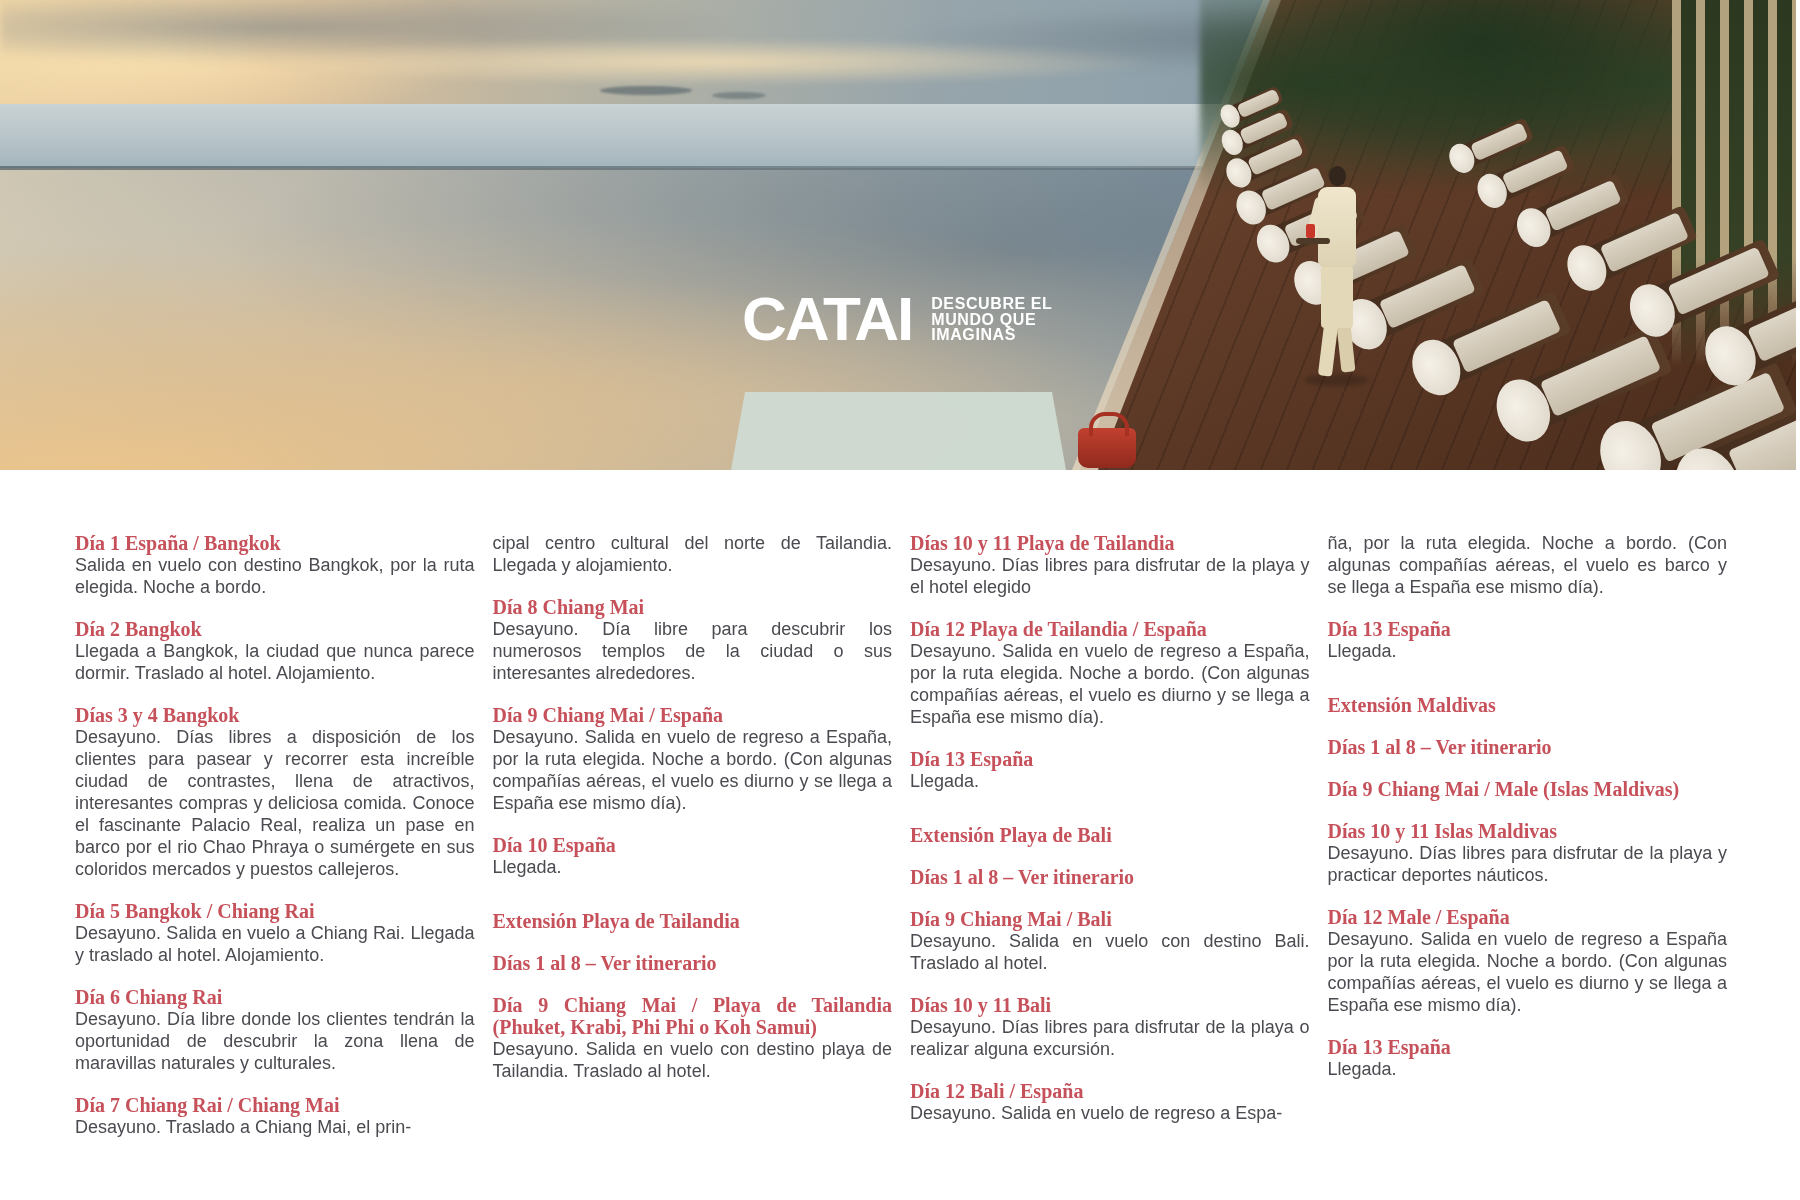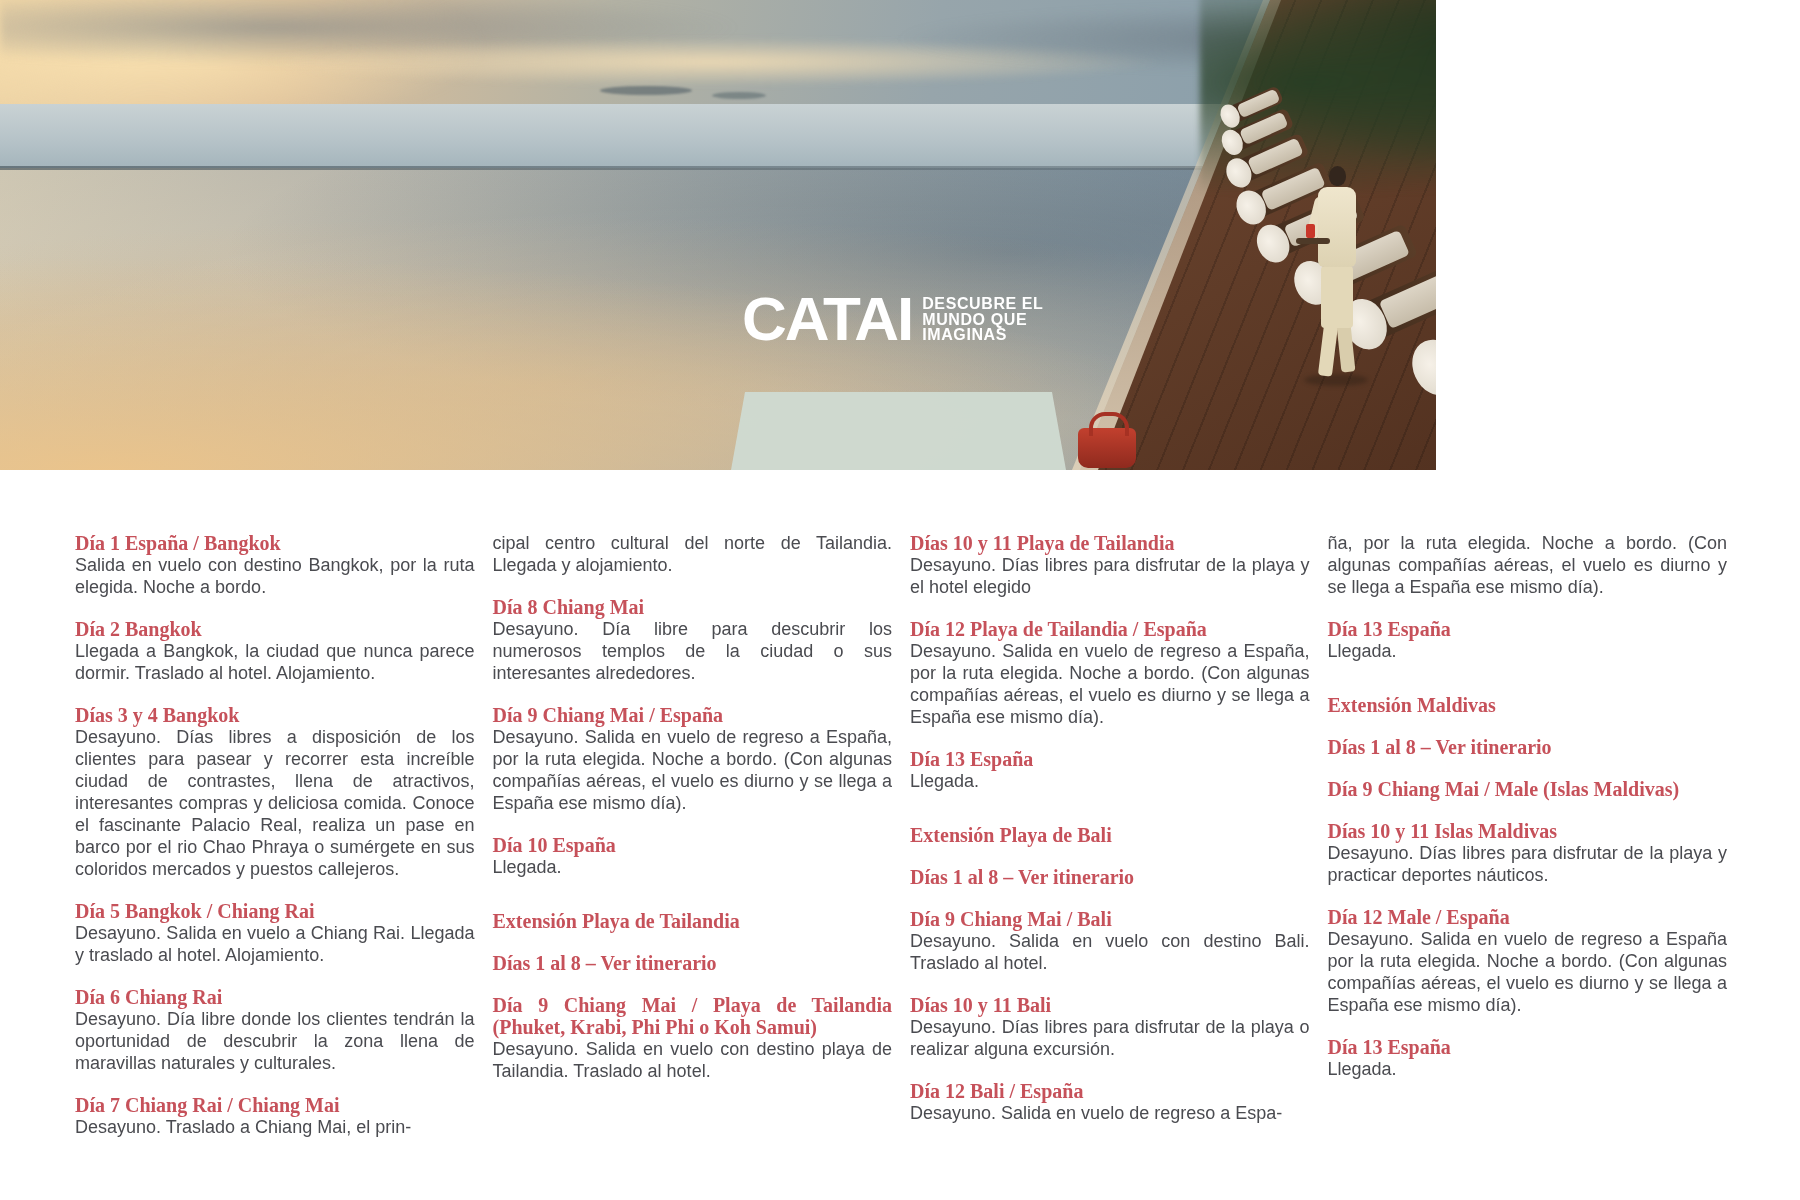--- a/index.html
+++ b/index.html
@@ -3,21 +3,21 @@
 <meta charset="utf-8">
 <style>
   :root{
     --red:#c6515a;
     --body:#4a4b50;
   }
   html,body{margin:0;padding:0;width:1800px;height:1200px;overflow:hidden;background:#fff;}
   body{font-family:"Liberation Sans",sans-serif;position:relative;}
 
   
-  .hero{position:absolute;left:0;top:0;width:1436px;height:470px;overflow:hidden;background:#c2410c;}
+  .hero{position:absolute;left:0;top:0;width:1796px;height:470px;overflow:hidden;background:#c2410c;}
   .hero *{position:absolute;}
   .sky{left:0;top:0;width:1800px;height:106px;
     background:linear-gradient(97deg,#ecd2a4 0%,#ddc09a 16%,#b3b2a4 34%,#97a5ab 52%,#8a9fab 72%,#7f95a4 100%);}
   .glow{left:-80px;top:-44px;width:580px;height:180px;border-radius:50%;
     background:radial-gradient(ellipse at 40% 50%,rgba(252,228,178,.95),transparent 68%);filter:blur(6px);}
   .streak1{left:0;top:-6px;width:780px;height:74px;background:radial-gradient(ellipse at 35% 45%,rgba(118,124,130,.62),transparent 65%);filter:blur(4px);}
   .streak2{left:250px;top:38px;width:920px;height:48px;background:radial-gradient(ellipse at 50% 50%,rgba(245,223,182,.85),transparent 70%);filter:blur(3px);}
   .streak3{left:880px;top:4px;width:860px;height:70px;background:radial-gradient(ellipse at 50% 50%,rgba(96,108,118,.55),transparent 68%);filter:blur(4px);}
   .sea{left:0;top:104px;width:1800px;height:66px;
     background:linear-gradient(180deg,#c9d2d4 0%,#b6c3c8 55%,#a3b4bb 100%);}
@@ -71,21 +71,21 @@
   .man .tray{left:-6px;top:72px;width:34px;height:6px;background:#4e3a28;border-radius:3px;}
   .man .drink{left:4px;top:58px;width:9px;height:14px;background:#c8372a;border-radius:2px;}
   .man .pants{left:19px;top:100px;width:32px;height:62px;background:#e3d8b8;border-radius:4px;}
   .man .leg1{left:19px;top:158px;width:14px;height:52px;background:#e3d8b8;border-radius:4px;transform:rotate(7deg);}
   .man .leg2{left:37px;top:158px;width:14px;height:48px;background:#d9cdac;border-radius:4px;transform:rotate(-6deg);}
   .glass{left:0;top:0;width:1800px;height:470px;
     clip-path:polygon(745px 392px,1052px 392px,1066px 470px,731px 470px);
     background:rgba(207,219,209,.96);}
   .logo{left:742px;top:292px;display:flex;align-items:flex-start;color:#fff;}
   .logo .brand{position:static;font-size:62px;line-height:54px;font-weight:800;letter-spacing:-2px;}
-  .logo .tag{position:static;margin-left:10px;margin-top:4px;font-size:16px;font-weight:700;line-height:15.5px;letter-spacing:.6px;}
+  .logo .tag{position:static;margin-left:19px;margin-top:4px;font-size:16px;font-weight:700;line-height:15.5px;letter-spacing:.6px;}
   .logo .tag div{position:static;}
 
   
   .content{position:absolute;left:75px;top:532px;width:1652px;
     display:grid;grid-template-columns:repeat(4,1fr);column-gap:18px;}
   .blk{margin-bottom:20px;}
   .blk .h{font-family:"Liberation Serif",serif;font-weight:700;color:var(--red);
     font-size:20px;line-height:22px;text-align:justify;}
   .blk p{margin:0;font-size:18px;line-height:22px;color:var(--body);text-align:justify;}
   .blk.extension{margin-top:32px;}
@@ -284,21 +284,21 @@
         <div class="h">Días 10 y 11 Bali</div>
         <p>Desayuno. Días libres para disfrutar de la playa o realizar alguna excursión.</p>
       </div>
       <div class="blk section">
         <div class="h">Día 12 Bali / España</div>
         <p>Desayuno. Salida en vuelo de regreso a Espa-</p>
       </div>
     </div>
     <div class="col">
       <div class="blk continuation">
-        <p>ña, por la ruta elegida. Noche a bordo. (Con algunas compañías aéreas, el vuelo es diurno y se llega a España ese mismo día).</p>
+        <p>ña, por la ruta elegida. Noche a bordo. (Con algunas compañías aéreas, el vuelo es barco y se llega a España ese mismo día).</p>
       </div>
       <div class="blk section">
         <div class="h">Día 13 España</div>
         <p>Llegada.</p>
       </div>
       <div class="blk extension">
         <div class="h">Extensión Maldivas</div>
       </div>
       <div class="blk subhead">
         <div class="h">Días 1 al 8 – Ver itinerario</div>

